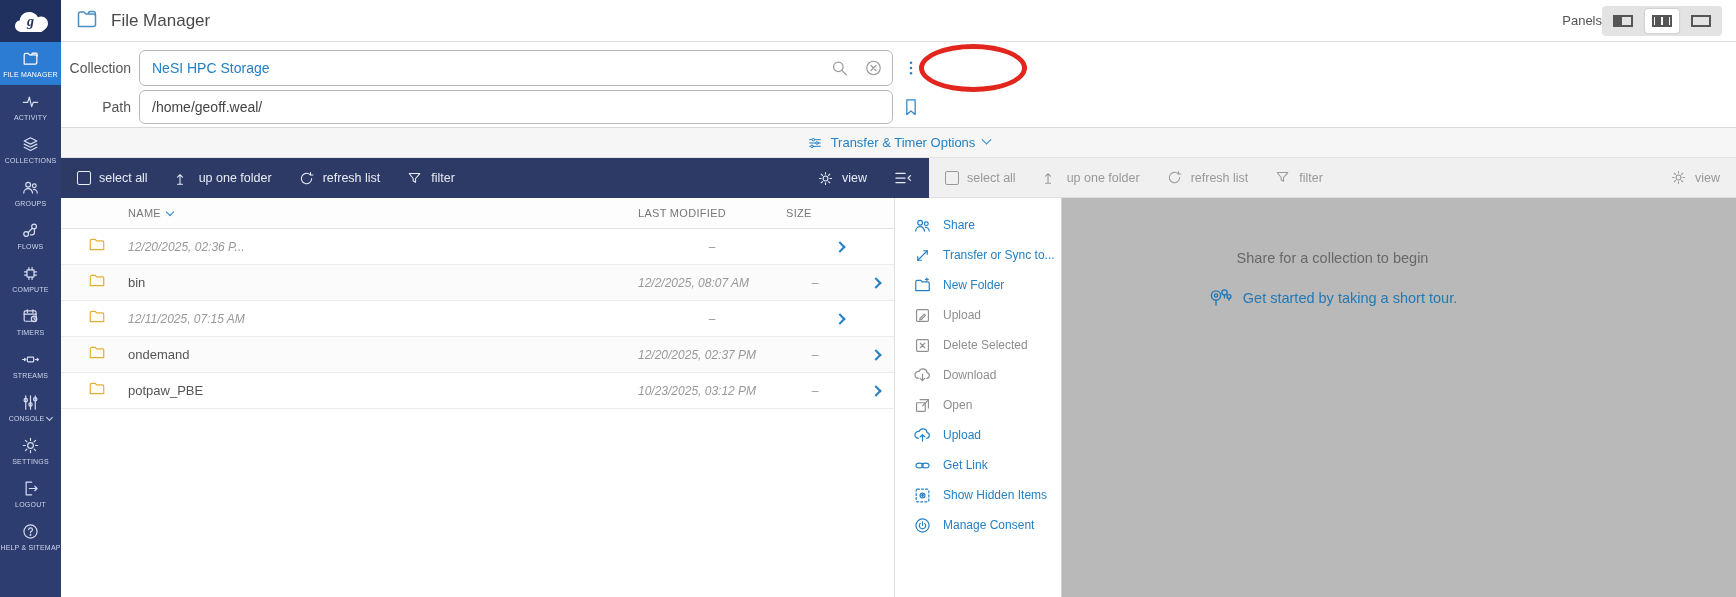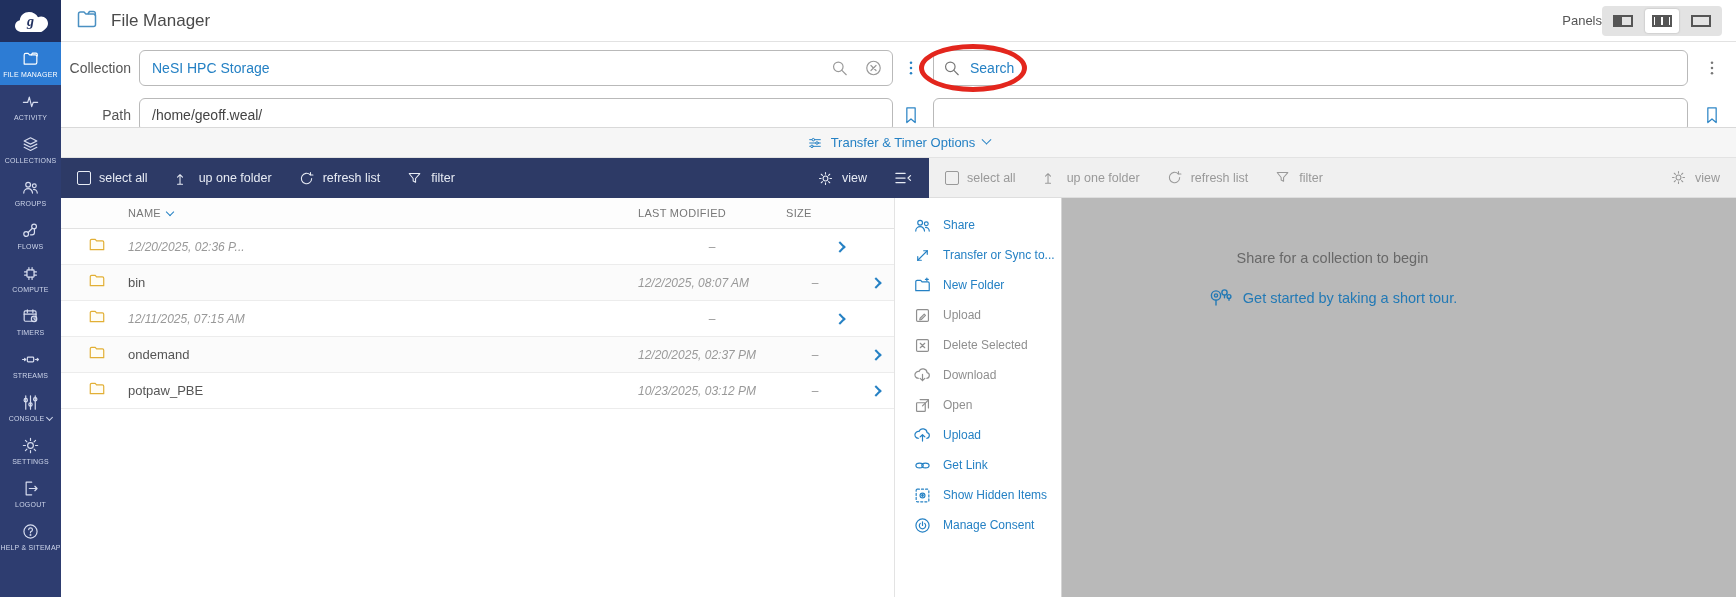--- a/index.html
+++ b/index.html
@@ -27,26 +27,26 @@
   .panels-label { font-size:13px; color:#555; }
   .panel-group { background:#e3e3e3; border-radius:4px; padding:3px 4px; display:flex; gap:5px; }
   .panel-btn { width:34px; height:24px; border-radius:3px; display:flex; align-items:center; justify-content:center; cursor:pointer; }
   .panel-btn.sel { background:#fff; box-shadow:0 0 2px rgba(0,0,0,.25); }
   .pico { width:20px; height:12px; border:2px solid #555; display:flex; align-items:stretch; }
   .pico.p-left::before { content:""; width:7px; background:#555; }
   .pico.p-split { gap:2px; padding:0 1px; }
   .pico.p-split i { flex:1; background:#555; }
 
   
-  .xfer { height:85px; display:flex; }
+  .xfer { height:85px; display:flex;flex-direction:column; }
   .pane-l { width:868px; flex:none; }
   .pane-r { width:807px; flex:none; }
   .frow { display:flex; align-items:center; }
   .row1 { margin-top:8px; height:36px; }
-  .row2 { margin-top:12px; height:34px; }
+  .row2 { margin-top:4px; height:34px; }
   .flabel { width:70px; text-align:right; margin-right:8px; font-size:14px; color:#555; flex:none; }
   .input-wrap { position:relative; flex:1; height:100%; }
   .tin { width:100%; height:100%; border:1px solid #b9b9b9; border-radius:6px; font-size:14px; padding:0 12px; font-family:"Liberation Sans",sans-serif; color:#444; outline:none; background:#fff; }
   .tin.blue { color:#2581c4; }
   .tin.search { padding-left:36px; }
   .tin.search::placeholder { color:#2581c4; opacity:1; }
   .icon-col { width:36px; flex:none; display:flex; align-items:center; justify-content:center; }
   .icon-col-r { width:48px; flex:none; display:flex; align-items:center; justify-content:center; }
   .pane-r .frow { padding-left:4px; }
   .in-icon { position:absolute; top:50%; transform:translateY(-50%); display:flex; }

